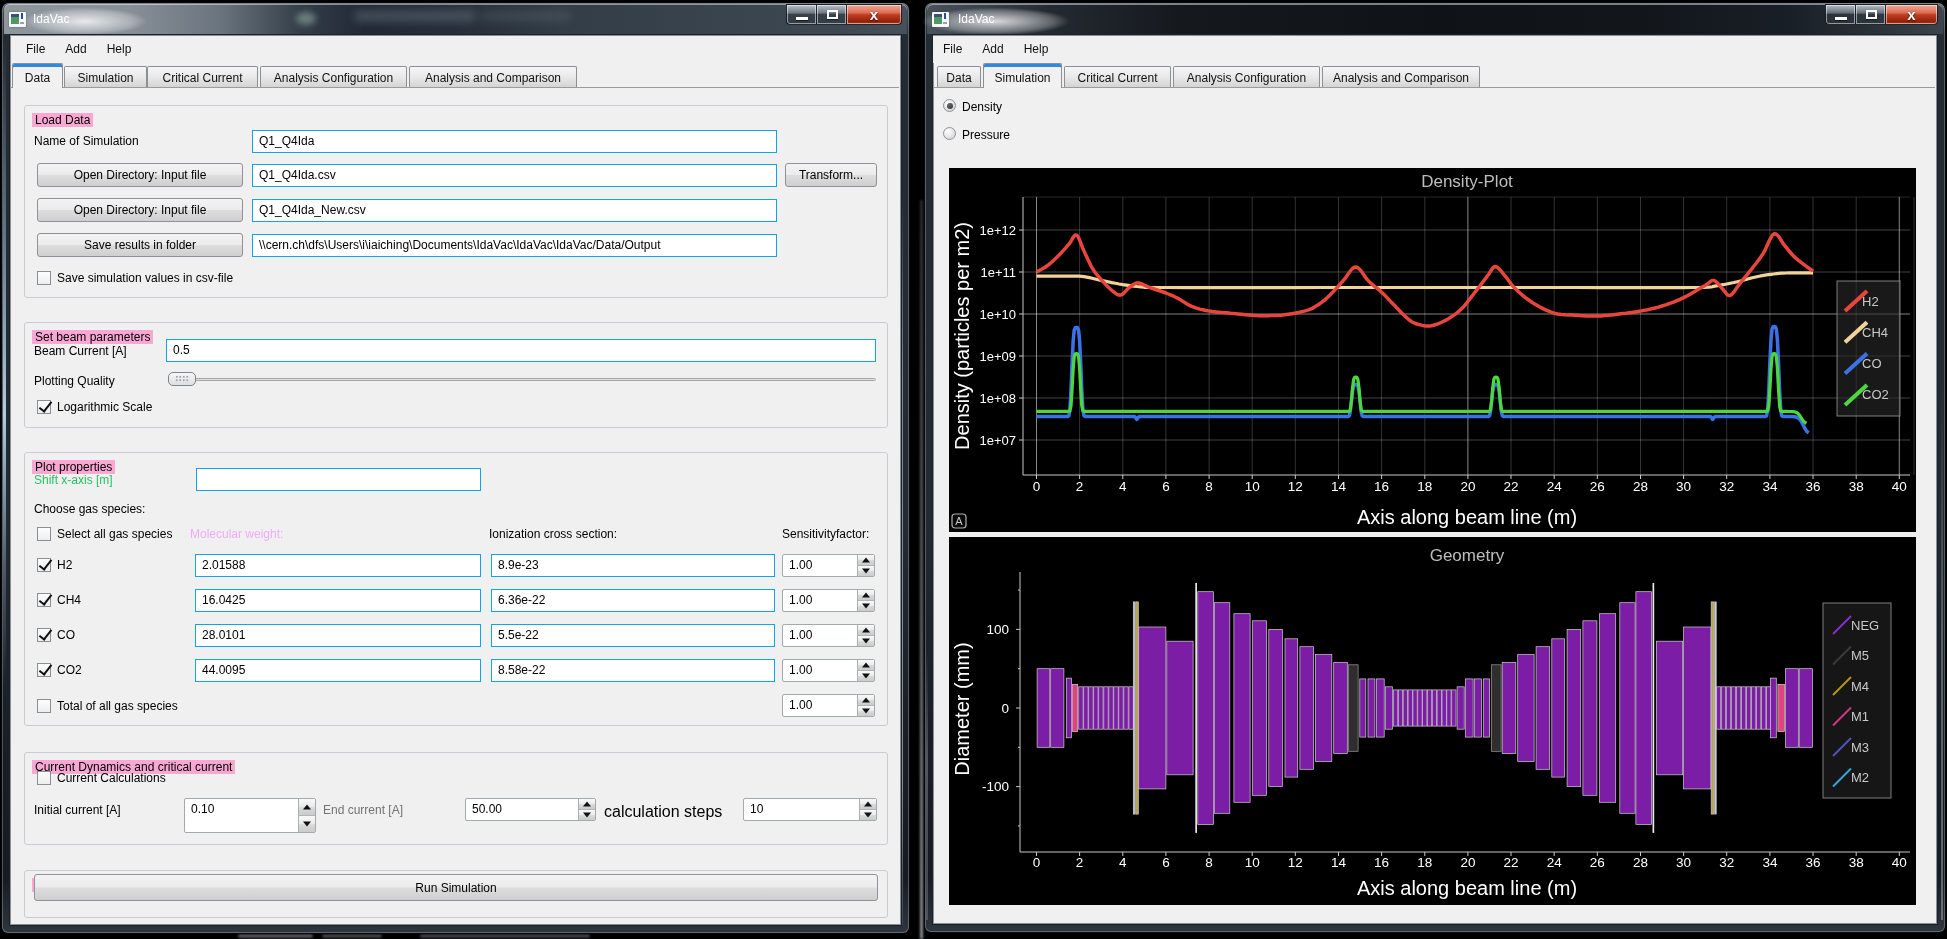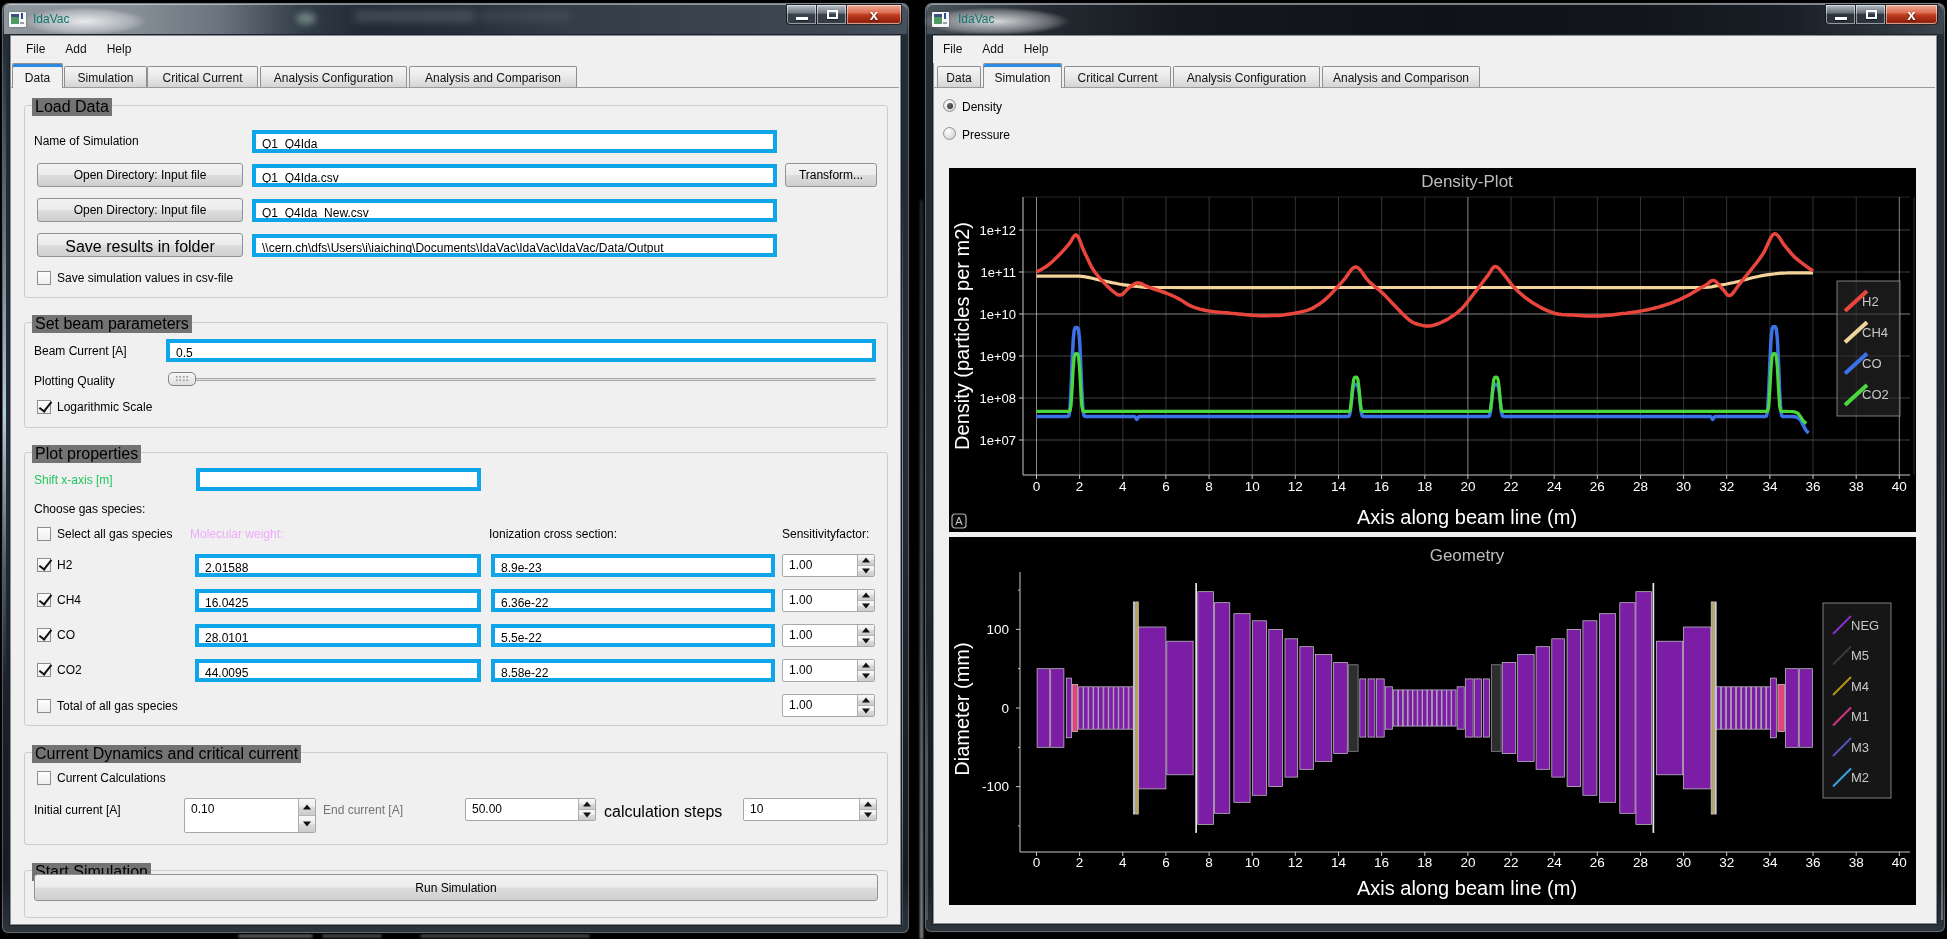--- a/index.html
+++ b/index.html
@@ -1,39 +1,39 @@
 <!DOCTYPE html>
 <html><head><meta charset="utf-8"><title>IdaVac</title><style>
 *{margin:0;padding:0;box-sizing:border-box;font-family:"Liberation Sans",sans-serif;}
 html,body{width:1947px;height:939px;overflow:hidden;background:#000;}
 body{position:relative;}
 .abs{position:absolute;}
 .win{position:absolute;border-radius:7px 7px 6px 6px;
  background:linear-gradient(#515b64,#3c4650 10px,#2f3942 24px,#232b33 33px,#232a32 55%,#181e24 80%,#161b21 94%,#2e363e);
  box-shadow:inset 0 0 0 1px rgba(255,255,255,0.25), 0 0 0 1px #05080b;}
 .client{position:absolute;background:#f0f0f0;box-shadow:0 0 0 1px #1b2128,inset 0 0 0 1px #898f94;}
-.titletxt{position:absolute;color:#0f766e;font-size:12px;}
+.titletxt{position:absolute;color:#ffffff;font-size:12px;}
 .capbtns{position:absolute;top:0;height:21px;display:flex;}
 .cb{height:21px;border:1px solid rgba(20,24,28,.9);box-shadow:inset 0 0 0 1px rgba(255,255,255,.5);position:relative;}
 .cb.min{width:30px;border-radius:0 0 0 4px;border-right:none;}
 .cb.max{width:30px;border-right:none;}
 .cb.cls{width:55px;border-radius:0 0 4px 0;}
 .cb.dark{background:linear-gradient(rgba(208,216,223,.85),rgba(145,155,165,.6) 42%,rgba(52,62,72,.55) 50%,rgba(46,55,65,.68));}
 .cb.red{background:linear-gradient(#eca796 2%,#dd6e52 40%,#bf3d22 52%,#93200c 88%,#a44322);}
 .glyph{position:absolute;left:0;top:0;right:0;bottom:0;}
 .menubar{position:absolute;height:27px;background:#f0f0f0;font-size:12px;color:#111;}
 .menubar span{display:inline-block;padding:6px 10px 0 10px;}
 .tabrow{position:absolute;height:24px;}
 .tab{position:absolute;top:3px;height:22px;background:linear-gradient(#f6f6f6,#e8e8e8 50%,#d2d2d2);border:1px solid #8c8f94;border-bottom:none;border-radius:2px 2px 0 0;font-size:12px;color:#111;text-align:center;padding-top:4px;}
 .tab.sel{top:0;height:25px;background:#f1f1f1;z-index:3;box-shadow:inset 0 3px 0 #2e8ae0;padding-top:7px;}
 .tabline{position:absolute;height:1px;background:#9b9b9b;}
 .gbox{position:absolute;border:1px solid #c9cdd2;border-radius:3px;}
-.glab{position:absolute;background:#737373;font-size:16px;color:#000;padding:0 3px;}
+.glab{position:absolute;background:#f9a8d4;font-size:12px;color:#000;padding:0 3px;margin-top:15px;}
 .lbl{position:absolute;font-size:12px;color:#000;white-space:nowrap;}
-.tf{position:absolute;background:#fff;border:4px solid #0ea5e9;font-size:12px;color:#000;padding:3px 0 0 6px;white-space:nowrap;overflow:hidden;}
+.tf{position:absolute;background:#fff;border:1px solid #0ea5e9;font-size:12px;color:#000;padding:3px 0 0 6px;white-space:nowrap;overflow:hidden;}
 .btn{position:absolute;background:linear-gradient(#f3f3f3,#ebebeb 48%,#dddddd 52%,#cfcfcf);border:1px solid #8f9296;border-radius:3px;font-size:12px;color:#000;text-align:center;}
 .cbx{position:absolute;width:14px;height:14px;background:linear-gradient(#fdfdfd,#eeeeee);border:1px solid #898f94;}
 .chk:after{content:"";position:absolute;left:3.5px;top:-2.5px;width:5px;height:11px;border:solid #111;border-width:0 2.5px 2.5px 0;transform:rotate(38deg);}
 .radio{position:absolute;width:13px;height:13px;border-radius:50%;border:1px solid #8d9297;background:radial-gradient(circle at 35% 30%,#fff,#dcdcdc 70%,#c8c8c8);}
 .radio.on:after{content:"";position:absolute;left:2.5px;top:2.5px;width:6px;height:6px;border-radius:50%;background:radial-gradient(circle at 35% 30%,#6a6a6a,#2f2f2f);}
 .spinbox{position:absolute;background:#fff;border:1px solid #a3a9ae;border-radius:2px;font-size:12px;color:#000;}
 .spinbox .txt{position:absolute;left:6px;top:3px;}
 .spinbox .btns{position:absolute;right:0;top:0;bottom:0;width:17px;border-left:1px solid #a8aeb3;}
 .spinbox .up,.spinbox .dn{position:absolute;left:0;width:100%;height:50%;background:linear-gradient(#f9f9f9,#ececec 45%,#d9d9d9 55%,#cbcbcb);}
 .spinbox .up{top:0;border-bottom:1px solid #b0b5ba;}
@@ -88,21 +88,21 @@
   </div>
 <div class="gbox" style="left:24px;top:105px;width:864px;height:193px"></div>
 <div class="glab" style="left:32px;top:98px">Load Data</div>
 <div class="lbl" style="left:34px;top:134px;font-size:12px;color:#000">Name of Simulation</div>
 <div class="tf" style="left:252px;top:130px;width:525px;height:23px">Q1_Q4Ida</div>
 <div class="btn" style="left:37px;top:163px;width:206px;height:24px;padding-top:4px;font-size:12px">Open Directory: Input file</div>
 <div class="tf" style="left:252px;top:164px;width:525px;height:23px">Q1_Q4Ida.csv</div>
 <div class="btn" style="left:785px;top:163px;width:92px;height:24px;padding-top:4px;font-size:12px">Transform...</div>
 <div class="btn" style="left:37px;top:198px;width:206px;height:24px;padding-top:4px;font-size:12px">Open Directory: Input file</div>
 <div class="tf" style="left:252px;top:199px;width:525px;height:23px">Q1_Q4Ida_New.csv</div>
-<div class="btn" style="left:37px;top:233px;width:206px;height:24px;padding-top:4px;font-size:16px">Save results in folder</div>
+<div class="btn" style="left:37px;top:233px;width:206px;height:24px;padding-top:4px;font-size:12px">Save results in folder</div>
 <div class="tf" style="left:252px;top:234px;width:525px;height:23px">\\cern.ch\dfs\Users\i\iaiching\Documents\IdaVac\IdaVac\IdaVac/Data/Output</div>
 <div class="cbx" style="left:37px;top:271px"></div>
 <div class="lbl" style="left:57px;top:271px;font-size:12px;color:#000">Save simulation values in csv-file</div>
 <div class="gbox" style="left:24px;top:322px;width:864px;height:106px"></div>
 <div class="glab" style="left:32px;top:315px">Set beam parameters</div>
 <div class="lbl" style="left:34px;top:344px;font-size:12px;color:#000">Beam Current [A]</div>
 <div class="tf" style="left:166px;top:339px;width:710px;height:23px">0.5</div>
 <div class="lbl" style="left:34px;top:374px;font-size:12px;color:#000">Plotting Quality</div>
 <div class="abs" style="left:168px;top:378px;width:708px;height:3px;background:linear-gradient(#d2d2d2,#efefef);border:1px solid #a6a6a6;border-radius:2px"></div>
 <div class="abs" style="left:168px;top:372px;width:28px;height:14px;background:linear-gradient(#f8f8f8,#dedede);border:1px solid #7e8488;border-radius:5px"></div>

